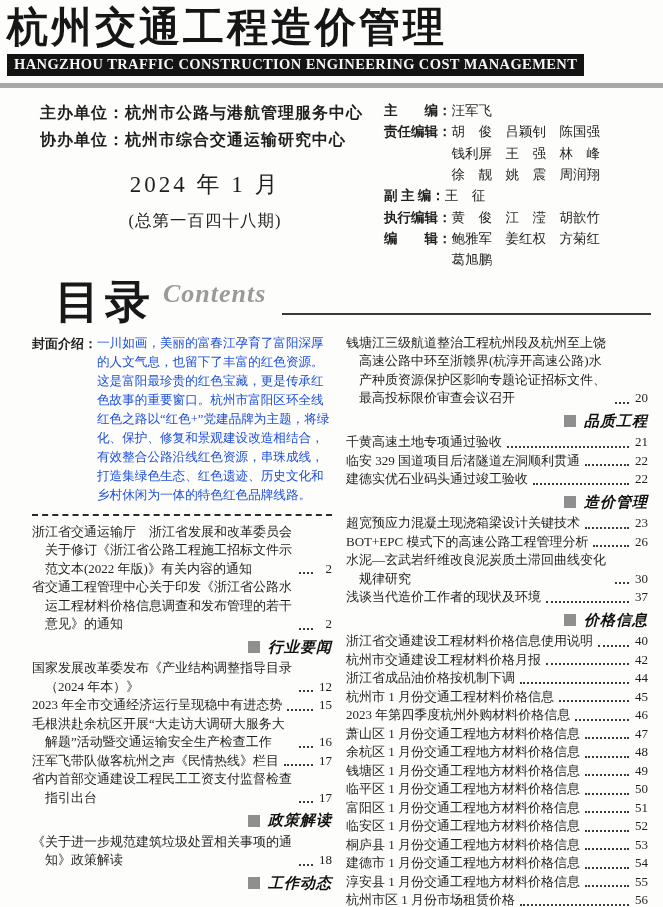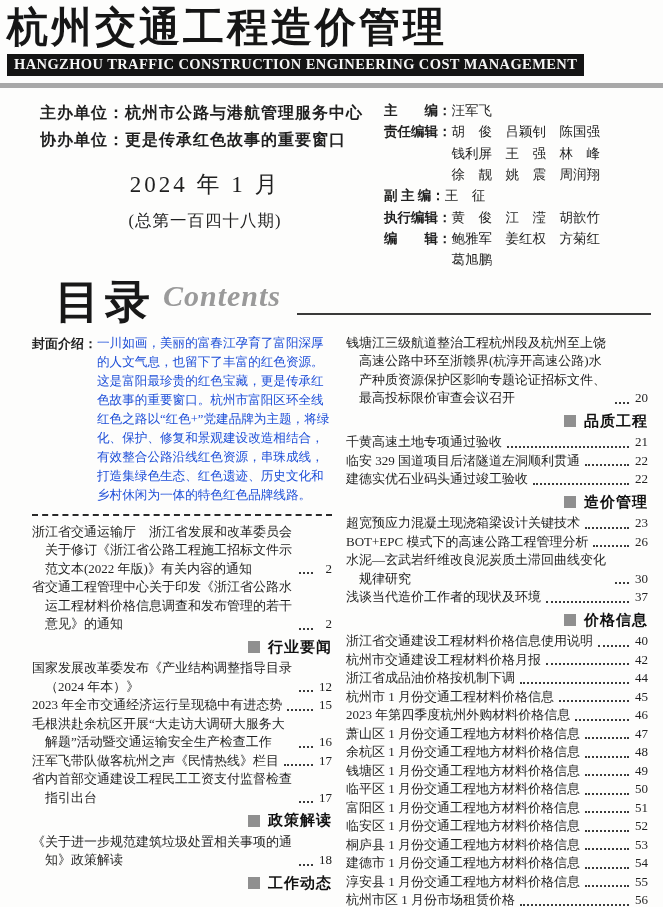--- a/index.html
+++ b/index.html
@@ -37,21 +37,21 @@
   .issue-no{text-align:center;font-size:16.5px;margin-top:10px;letter-spacing:1px;}
   .info-right{flex:1;padding-left:14px;font-size:13.5px;line-height:1.58;}
   .ed-row{display:flex;}
   .ed-role{font-weight:bold;white-space:nowrap;}
   .ed-names{flex:1;}
   .ed-names div{white-space:nowrap;}
   
   .contents-head{display:flex;padding:8px 10px 0 55px;}
   .c-cn{font-family:"Liberation Sans",sans-serif;font-weight:bold;font-size:45px;
         line-height:1;letter-spacing:5px;color:#181818;}
-  .c-en{font-style:italic;font-weight:bold;font-size:30px;color:var(--contents_gray);
+  .c-en{font-style:italic;font-weight:bold;font-size:26px;color:var(--contents_gray);
         margin:0 0 2px 8px;letter-spacing:1px;}
   .c-rule{flex:1;border-bottom:2.5px solid #3a3a3a;margin:0 2px 9px 16px;}
   
   .toc{display:flex;padding:10px 15px 0 32px;gap:14px;}
   .toc-col{width:300px;flex:0 0 auto;font-size:13px;line-height:18.5px;}
   .toc-col.right{width:302px;}
   
   .cover{display:flex;margin-bottom:6px;}
   .cover-label{font-family:Liberation Sans, sans-serif;font-weight:bold;
                font-size:13px;white-space:nowrap;padding-top:1px;}
@@ -61,37 +61,37 @@
   .toc-row{display:flex;align-items:stretch;justify-content:flex-end;}
   .toc-row .toc-text{padding-left:1em;text-indent:-1em;}
   .toc-row .dots{flex:1;min-width:14px;border-bottom:2px dotted #3c3c3c;
                  align-self:flex-end;margin:0 3px 4px 5px;}
   .toc-row .pg{align-self:flex-end;text-align:right;min-width:16px;white-space:nowrap;}
   .toc-row.section{margin:4px 0 3px 0;align-items:center;}
   .toc-row.section .sq{display:inline-block;width:12px;height:12px;
                        background:var(--marker_gray);margin-right:8px;flex:0 0 auto;}
   .toc-row.section .toc-text{font-family:"Liberation Sans",sans-serif;font-weight:bold;
                              font-size:15px;letter-spacing:1px;padding-left:0;text-indent:0;
-                             color:#111;}
+                             color:#111;font-style:italic;}
 </style>
 </head>
 <body>
 
 <div class="page">
 
   <div class="masthead">
     <div class="title-cn">杭州交通工程造价管理</div>
     <div class="title-en-bar">HANGZHOU TRAFFIC CONSTRUCTION ENGINEERING COST MANAGEMENT</div>
   </div>
   <div class="gray-rule"></div>
 
   <div class="info">
     <div class="info-left">
       <div class="org-line">主办单位：杭州市公路与港航管理服务中心</div>
-      <div class="org-line">协办单位：更是传承红色故事的重要窗口</div>
+      <div class="org-line">协办单位：杭州市综合交通运输研究中心</div>
       <div class="issue-date">2024 年 1 月</div>
       <div class="issue-no">(总第一百四十八期)</div>
     </div>
     <div class="info-right">
 
     <div class="ed-row">
           <span class="ed-role">主　　编：</span>
           <span class="ed-names">
             <div>汪军飞</div>
           </span>

